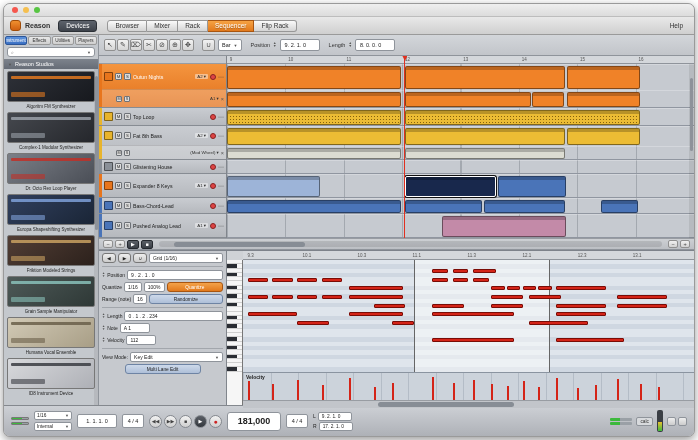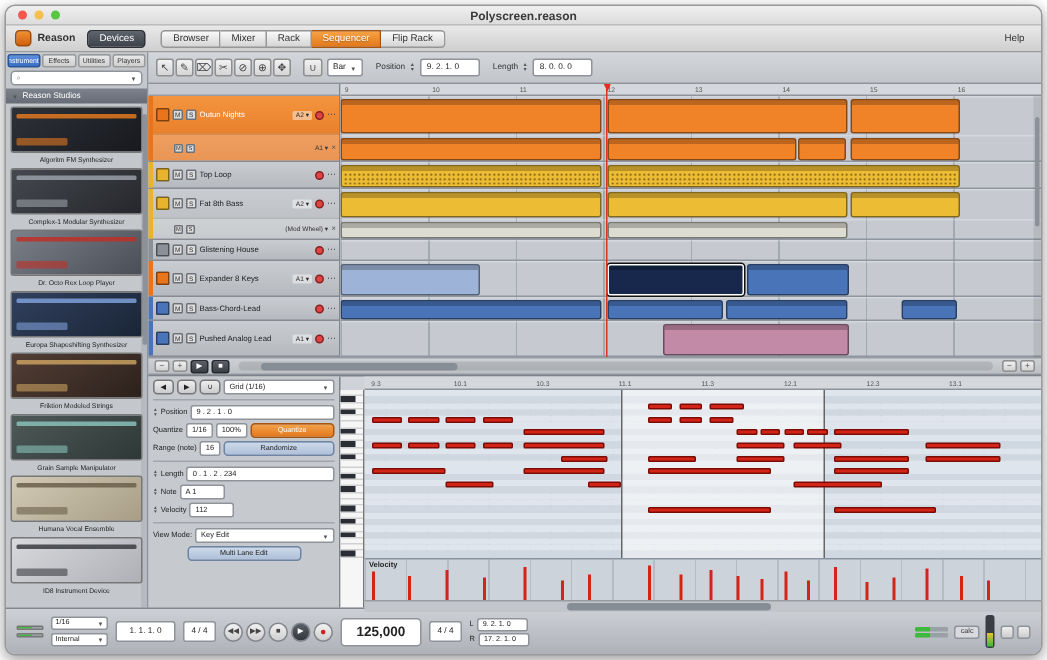--- a/index.html
+++ b/index.html
@@ -192,21 +192,20 @@
 </style>
 </head>
 <body>
 
 <div class="window">
 
   <div class="titlebar">
     <span class="tl r"></span>
     <span class="tl y"></span>
     <span class="tl g"></span>
-    <span class="title">Polyscreen.reason</span>
   </div>
 
   <div class="toolbar">
     <span class="rbadge"></span>
     <span class="rlabel">Reason</span>
     <span class="devbtn">Devices</span>
     <span class="navgroup">
         <span class="navbtn">Browser</span>
         <span class="navbtn">Mixer</span>
         <span class="navbtn">Rack</span>
@@ -798,21 +797,21 @@
     </div>
     <div class="posbox">1. 1. 1. 0</div>
     <div class="sigbox">4 / 4</div>
     <div class="tbtns">
       <span class="tbtn">◀◀</span>
       <span class="tbtn">▶▶</span>
       <span class="tbtn">■</span>
       <span class="tbtn play">▶</span>
       <span class="tbtn rec">●</span>
     </div>
-    <div class="tempobox">125,000</div>
+    <div class="tempobox">181,000</div>
     <div class="sigbox">4 / 4</div>
     <div class="locators">
       <div class="locrow">
         <span>L</span>
         <span class="ibox">9. 2. 1. 0</span>
       </div>
       <div class="locrow">
         <span>R</span>
         <span class="ibox">17. 2. 1. 0</span>
       </div>

